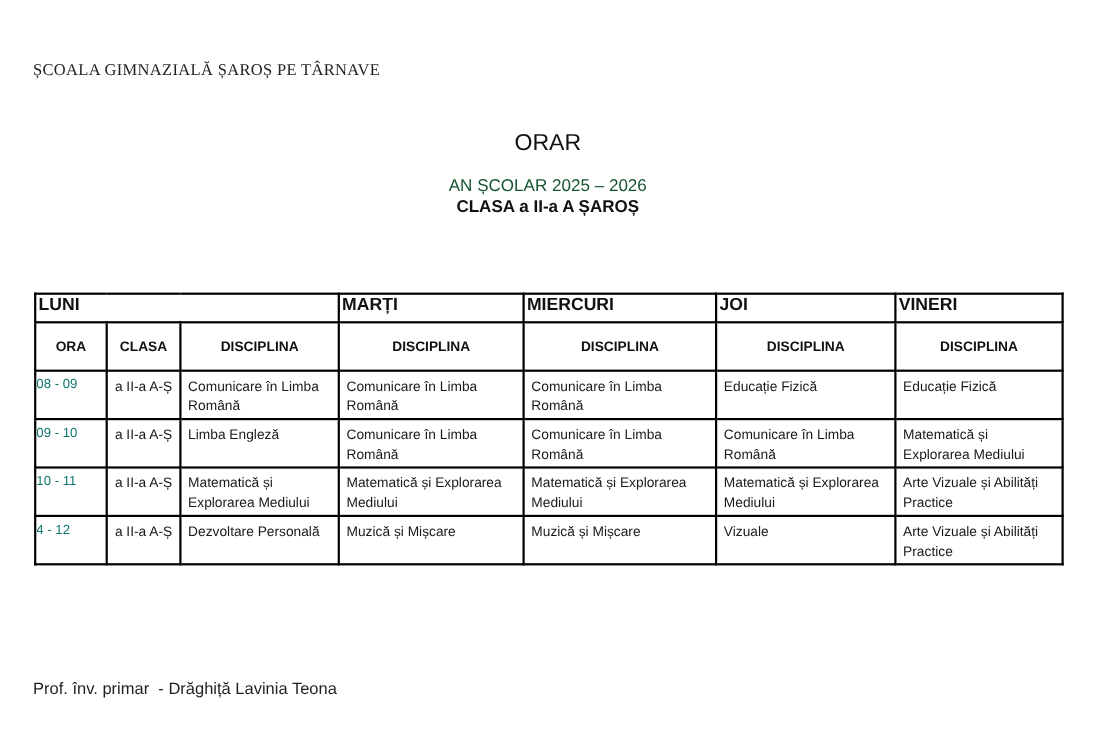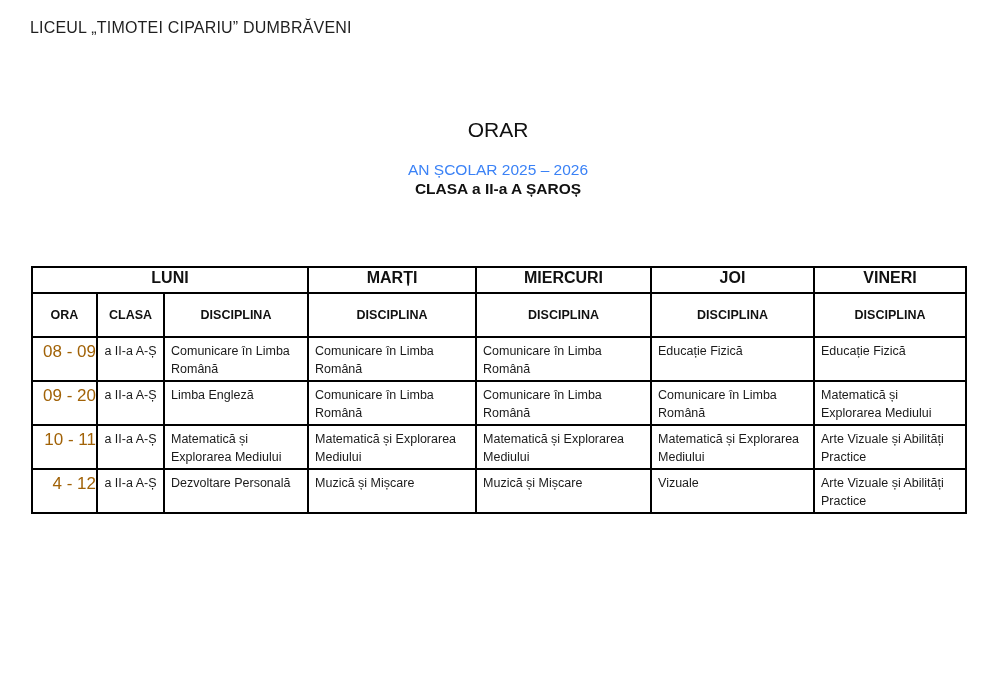--- a/index.html
+++ b/index.html
@@ -19,47 +19,47 @@
   }
   .school-line2 {
     position: absolute; left: 30px; top: 56px;
     font-family: "Liberation Serif", serif;
     font-size: 15px; font-weight: 400; color: #1f1f1f;
     letter-spacing: 0.3px;
   }
 
   .title-block { position: absolute; left: 0; top: 118px; width: 996px; text-align: center; }
   .doc-title { font-size: 21px; font-weight: 400; color: #111; }
-  .doc-subtitle { margin-top: 19px; font-size: 15.5px; font-weight: 400; color: #3b82f6; }
+  .doc-subtitle { margin-top: 19px; font-size: 15.5px; font-weight: 400; color: #14532d; }
   .doc-classline { margin-top: 1px; font-size: 15.5px; font-weight: 700; color: #111; }
 
   table.timetable {
     position: absolute; left: 31px; top: 266px;
     width: 934px;
     border-collapse: collapse;
     table-layout: fixed;
   }
   table.timetable td, table.timetable th {
     border: 2px solid #000;
     vertical-align: top;
     overflow: hidden;
   }
   th.day-header {
     height: 26px; font-size: 16px; font-weight: 700;
-    text-align: center; vertical-align: middle; color: #111;
+    text-align: left; vertical-align: middle; color: #111;
     padding: 1px 2px;
   }
   th.sub-header {
     height: 24px; font-size: 12.5px; font-weight: 700;
     text-align: center; vertical-align: middle; color: #111;
     padding: 14px 2px;
   }
   td.ora-cell {
-    height: 41px; font-size: 17px; text-align: right;
-    padding-top: 4px; color: #a16207;
+    height: 41px; font-size: 12px; text-align: left;
+    padding-top: 4px; color: #0f766e;
   }
   td.clasa-cell {
     font-size: 12.5px; text-align: center;
     padding-top: 6px; color: #1a1a1a; margin-top: 24px;
   }
   td.disc-cell {
     font-size: 12.5px; text-align: left;
     padding: 4px 4px 2px 6px; line-height: 18px; color: #1a1a1a;
   }
 
@@ -67,21 +67,21 @@
     position: absolute; left: 30px; top: 618px;
     font-size: 15px; font-weight: 400; color: #1f1f1f;
     white-space: pre-wrap;
   }
 </style>
 </head>
 <body>
 
 <div class="page">
 
-  <div class="school-line1">LICEUL „TIMOTEI CIPARIU” DUMBRĂVENI</div>
+  <div class="school-line2">ȘCOALA GIMNAZIALĂ ȘAROȘ PE TÂRNAVE</div>
 
   <div class="title-block">
     <div class="doc-title">ORAR</div>
     <div class="doc-subtitle">AN ȘCOLAR 2025 – 2026</div>
     <div class="doc-classline">CLASA a II-a A ȘAROȘ</div>
   </div>
 
   <table class="timetable">
     <colgroup>
       <col style="width:65px">
@@ -113,21 +113,21 @@
       <tr>
         <td class="ora-cell">08 - 09</td>
         <td class="clasa-cell">a II-a A-Ș</td>
         <td class="disc-cell">Comunicare în Limba Română</td>
         <td class="disc-cell">Comunicare în Limba Română</td>
         <td class="disc-cell">Comunicare în Limba Română</td>
         <td class="disc-cell">Educație Fizică</td>
         <td class="disc-cell">Educație Fizică</td>
       </tr>
       <tr>
-        <td class="ora-cell">09 - 20</td>
+        <td class="ora-cell">09 - 10</td>
         <td class="clasa-cell">a II-a A-Ș</td>
         <td class="disc-cell">Limba Engleză</td>
         <td class="disc-cell">Comunicare în Limba Română</td>
         <td class="disc-cell">Comunicare în Limba Română</td>
         <td class="disc-cell">Comunicare în Limba Română</td>
         <td class="disc-cell">Matematică și Explorarea Mediului</td>
       </tr>
       <tr>
         <td class="ora-cell">10 - 11</td>
         <td class="clasa-cell">a II-a A-Ș</td>
@@ -142,14 +142,15 @@
         <td class="clasa-cell">a II-a A-Ș</td>
         <td class="disc-cell">Dezvoltare Personală</td>
         <td class="disc-cell">Muzică și Mișcare</td>
         <td class="disc-cell">Muzică și Mișcare</td>
         <td class="disc-cell">Vizuale</td>
         <td class="disc-cell">Arte Vizuale și Abilități Practice</td>
       </tr>
     </tbody>
   </table>
 
+  <div class="footer-line">Prof. înv. primar  - Drăghiță Lavinia Teona</div>
 
 </div>
 
 </body></html>

